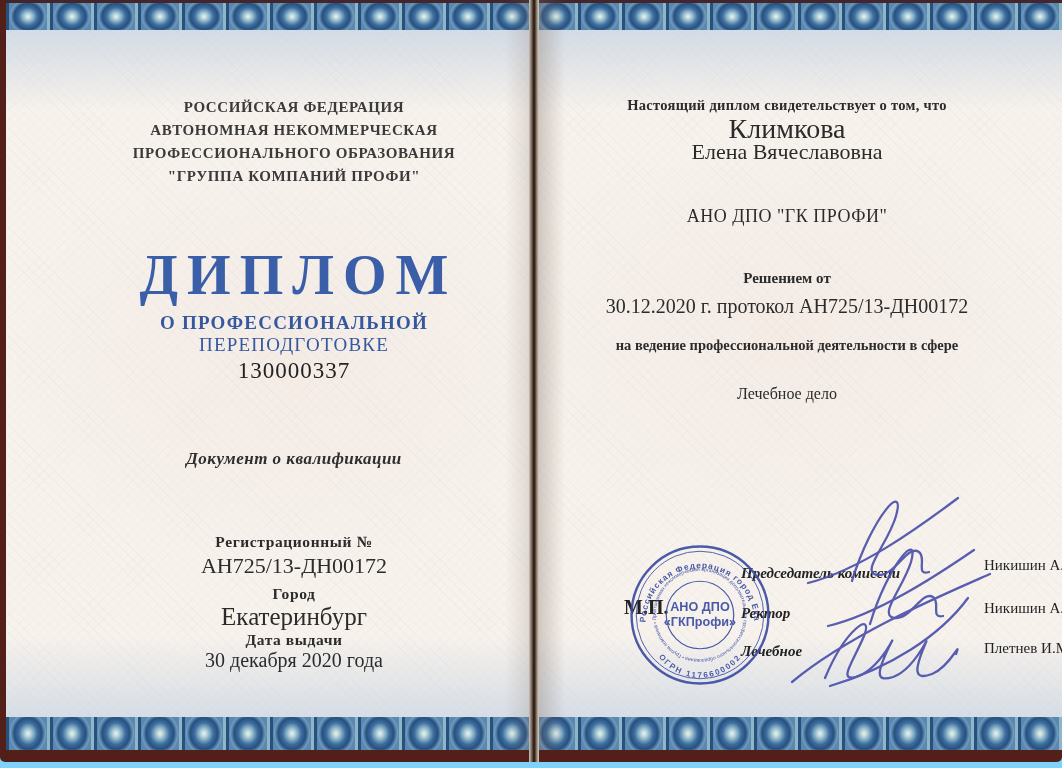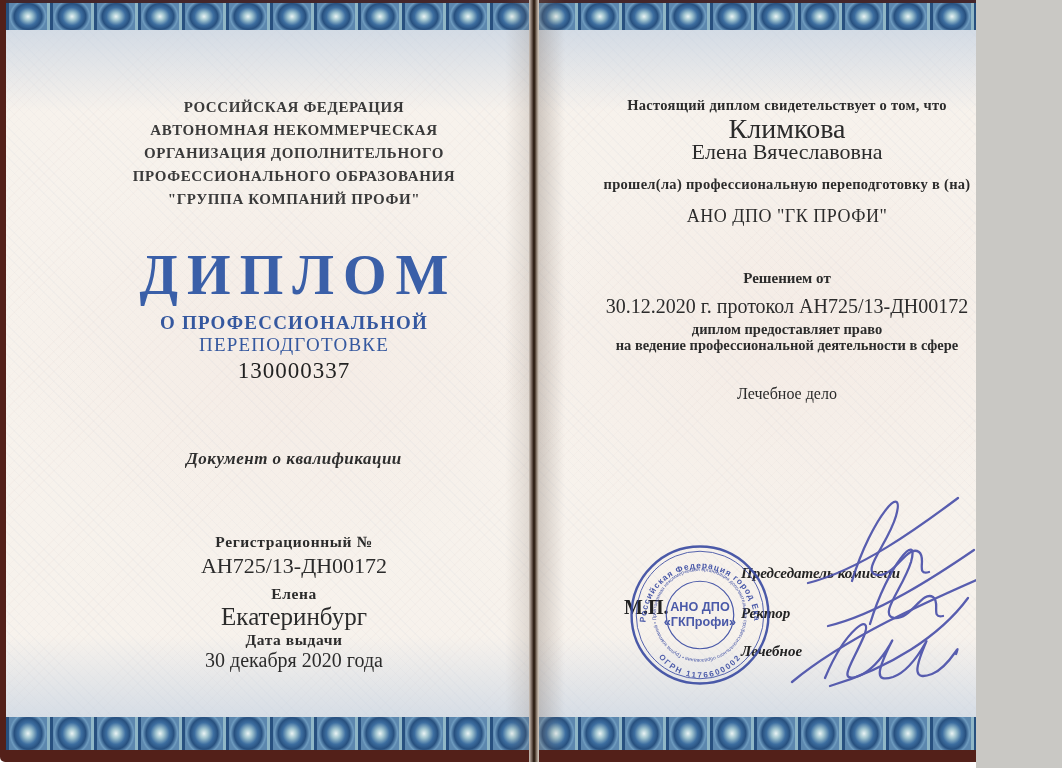--- a/index.html
+++ b/index.html
@@ -1,19 +1,19 @@
 <!DOCTYPE html>
 <html><head>
 <meta charset="utf-8">
 <style>
   html,body{margin:0;padding:0;}
   body{background:#c9c8c4;}
   .scan{
-    position:relative;width:976px;height:768px;overflow:hidden;
-    background:#ffffff;
+    position:relative;width:1062px;height:768px;overflow:hidden;
+    background:#7dd3fc;
     font-family:"Liberation Serif","DejaVu Serif",serif;
     color:#2b2b2b;
   }
   
   .cover{position:absolute;left:0;top:0;width:1062px;height:762px;background:#532019;border-radius:0 0 5px 5px;}
   
   .paper{
     position:absolute;left:6px;top:0;width:1056px;height:750px;
     background:
       radial-gradient(ellipse 420px 300px at 27% 48%, rgba(222,180,170,.10), transparent 70%),
@@ -97,44 +97,41 @@
   <div class="tint-bottom"></div>
   <div class="gband top"></div>
   <div class="gband bottom"></div>
   <div class="spine-shadow-l"></div>
   <div class="spine-shadow"></div>
   <div class="spine"></div>
 
   <div class="t lcol center org-block">
     <div>РОССИЙСКАЯ ФЕДЕРАЦИЯ</div>
     <div>АВТОНОМНАЯ НЕКОММЕРЧЕСКАЯ</div>
-    <div>ОРГАНИЗАЦИЯ ДОПОЛНИТЕЛЬНОГО</div>
     <div>ПРОФЕССИОНАЛЬНОГО ОБРАЗОВАНИЯ</div>
     <div>"ГРУППА КОМПАНИЙ ПРОФИ"</div>
   </div>
   <div class="t lcol center diploma-title">ДИПЛОМ</div>
   <div class="t lcol center diploma-sub1">О ПРОФЕССИОНАЛЬНОЙ</div>
   <div class="t lcol center diploma-sub2">ПЕРЕПОДГОТОВКЕ</div>
   <div class="t lcol center diploma-number">130000337</div>
   <div class="t lcol center qual-note">Документ о квалификации</div>
   <div class="t lcol center reg-label">Регистрационный №</div>
   <div class="t lcol center reg-value">АН725/13-ДН00172</div>
-  <div class="t lcol center city-label">Елена</div>
+  <div class="t lcol center city-label">Город</div>
   <div class="t lcol center city-value">Екатеринбург</div>
   <div class="t lcol center date-label">Дата выдачи</div>
   <div class="t lcol center date-value">30 декабря 2020 года</div>
 
   <div class="t rcol center statement">Настоящий диплом свидетельствует о том, что</div>
   <div class="t rcol center surname">Климкова</div>
   <div class="t rcol center name-patronymic">Елена Вячеславовна</div>
-  <div class="t rcol center completion">прошел(ла) профессиональную переподготовку в (на)</div>
   <div class="t rcol center organization">АНО ДПО "ГК ПРОФИ"</div>
   <div class="t rcol center decision-label">Решением от</div>
   <div class="t rcol center decision-value">30.12.2020 г. протокол АН725/13-ДН00172</div>
-  <div class="t rcol center right1">диплом предоставляет право</div>
   <div class="t rcol center right2">на ведение профессиональной деятельности в сфере</div>
   <div class="t rcol center field">Лечебное дело</div>
 
   <div class="mp">М.П.</div>
 
   <div class="role role-1">Председатель комиссии</div>
   <div class="role role-2">Ректор</div>
   <div class="role role-3">Лечебное</div>
   <div class="sig-name name-1">Никишин А.В.</div>
   <div class="sig-name name-2">Никишин А.В.</div>

